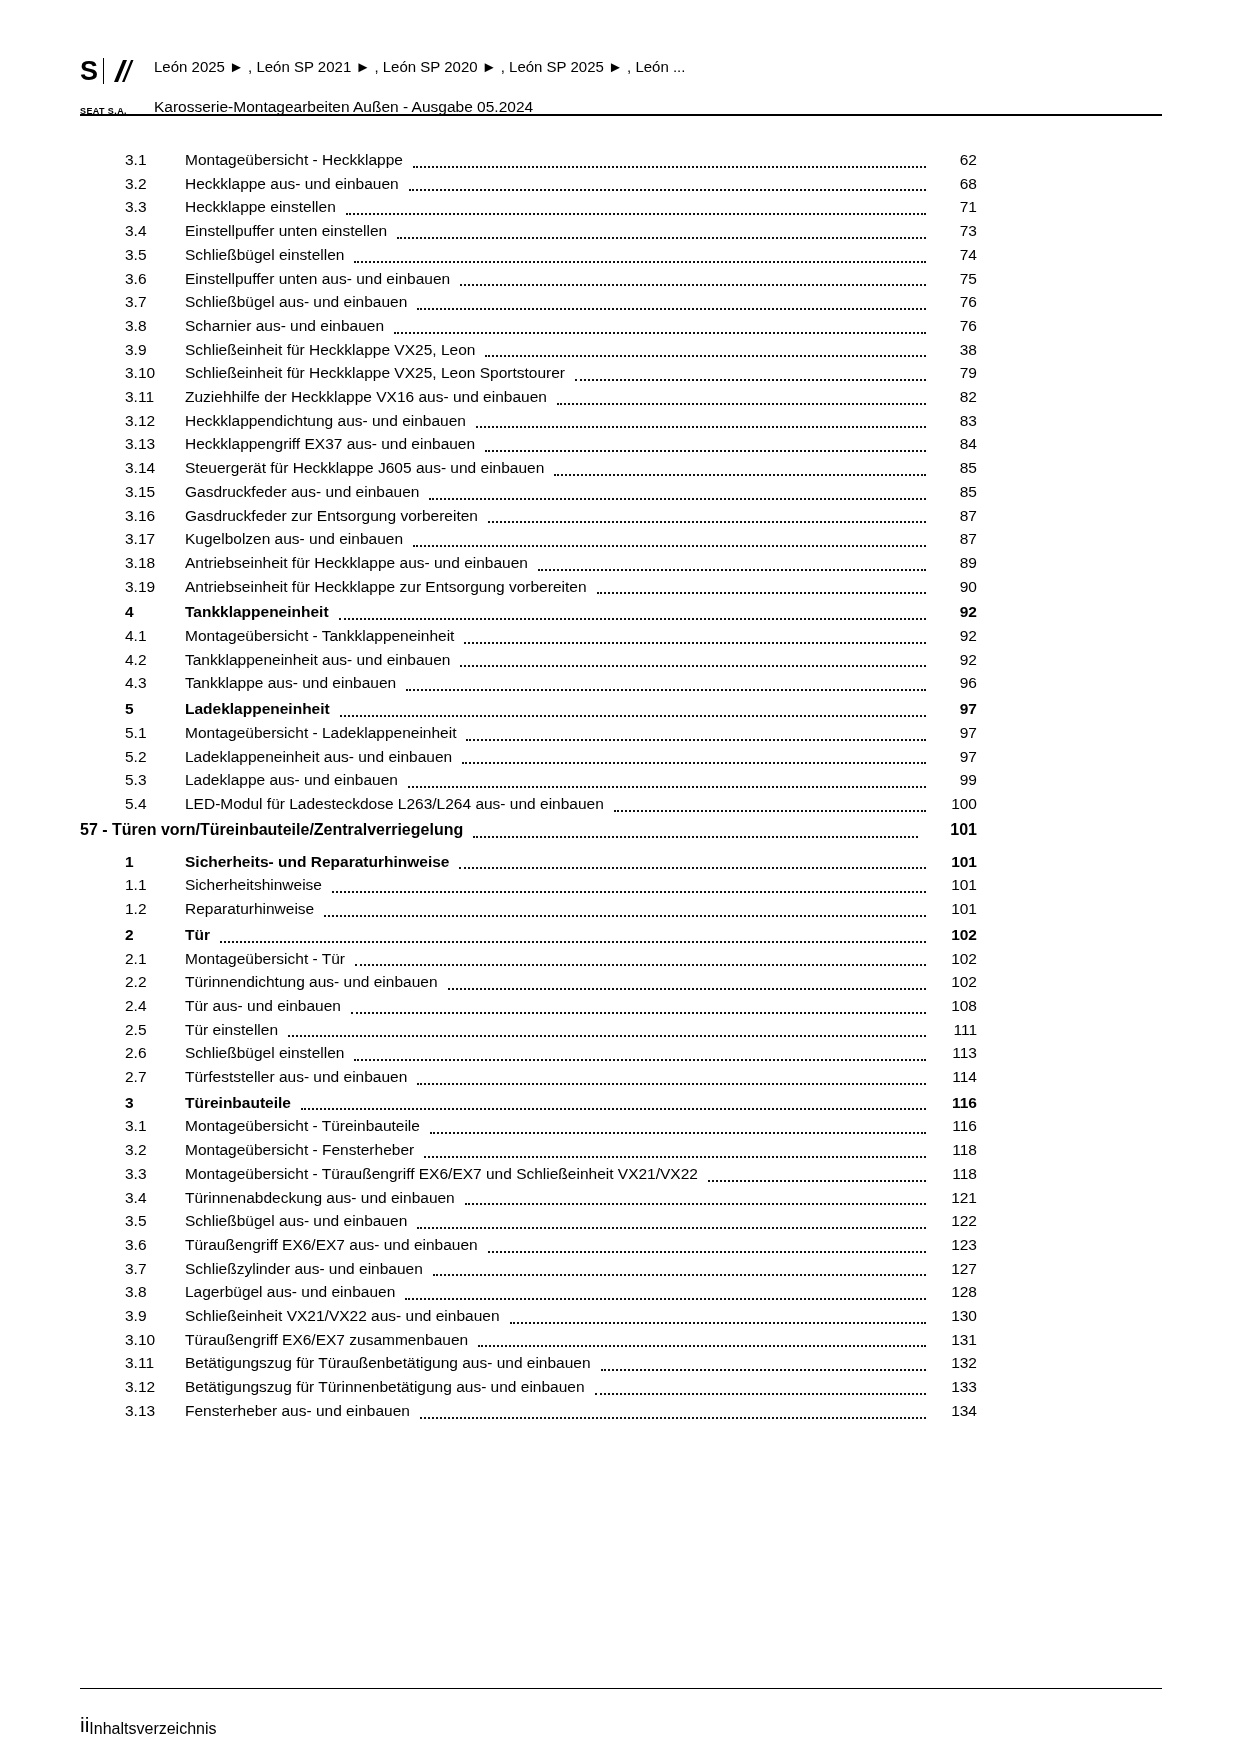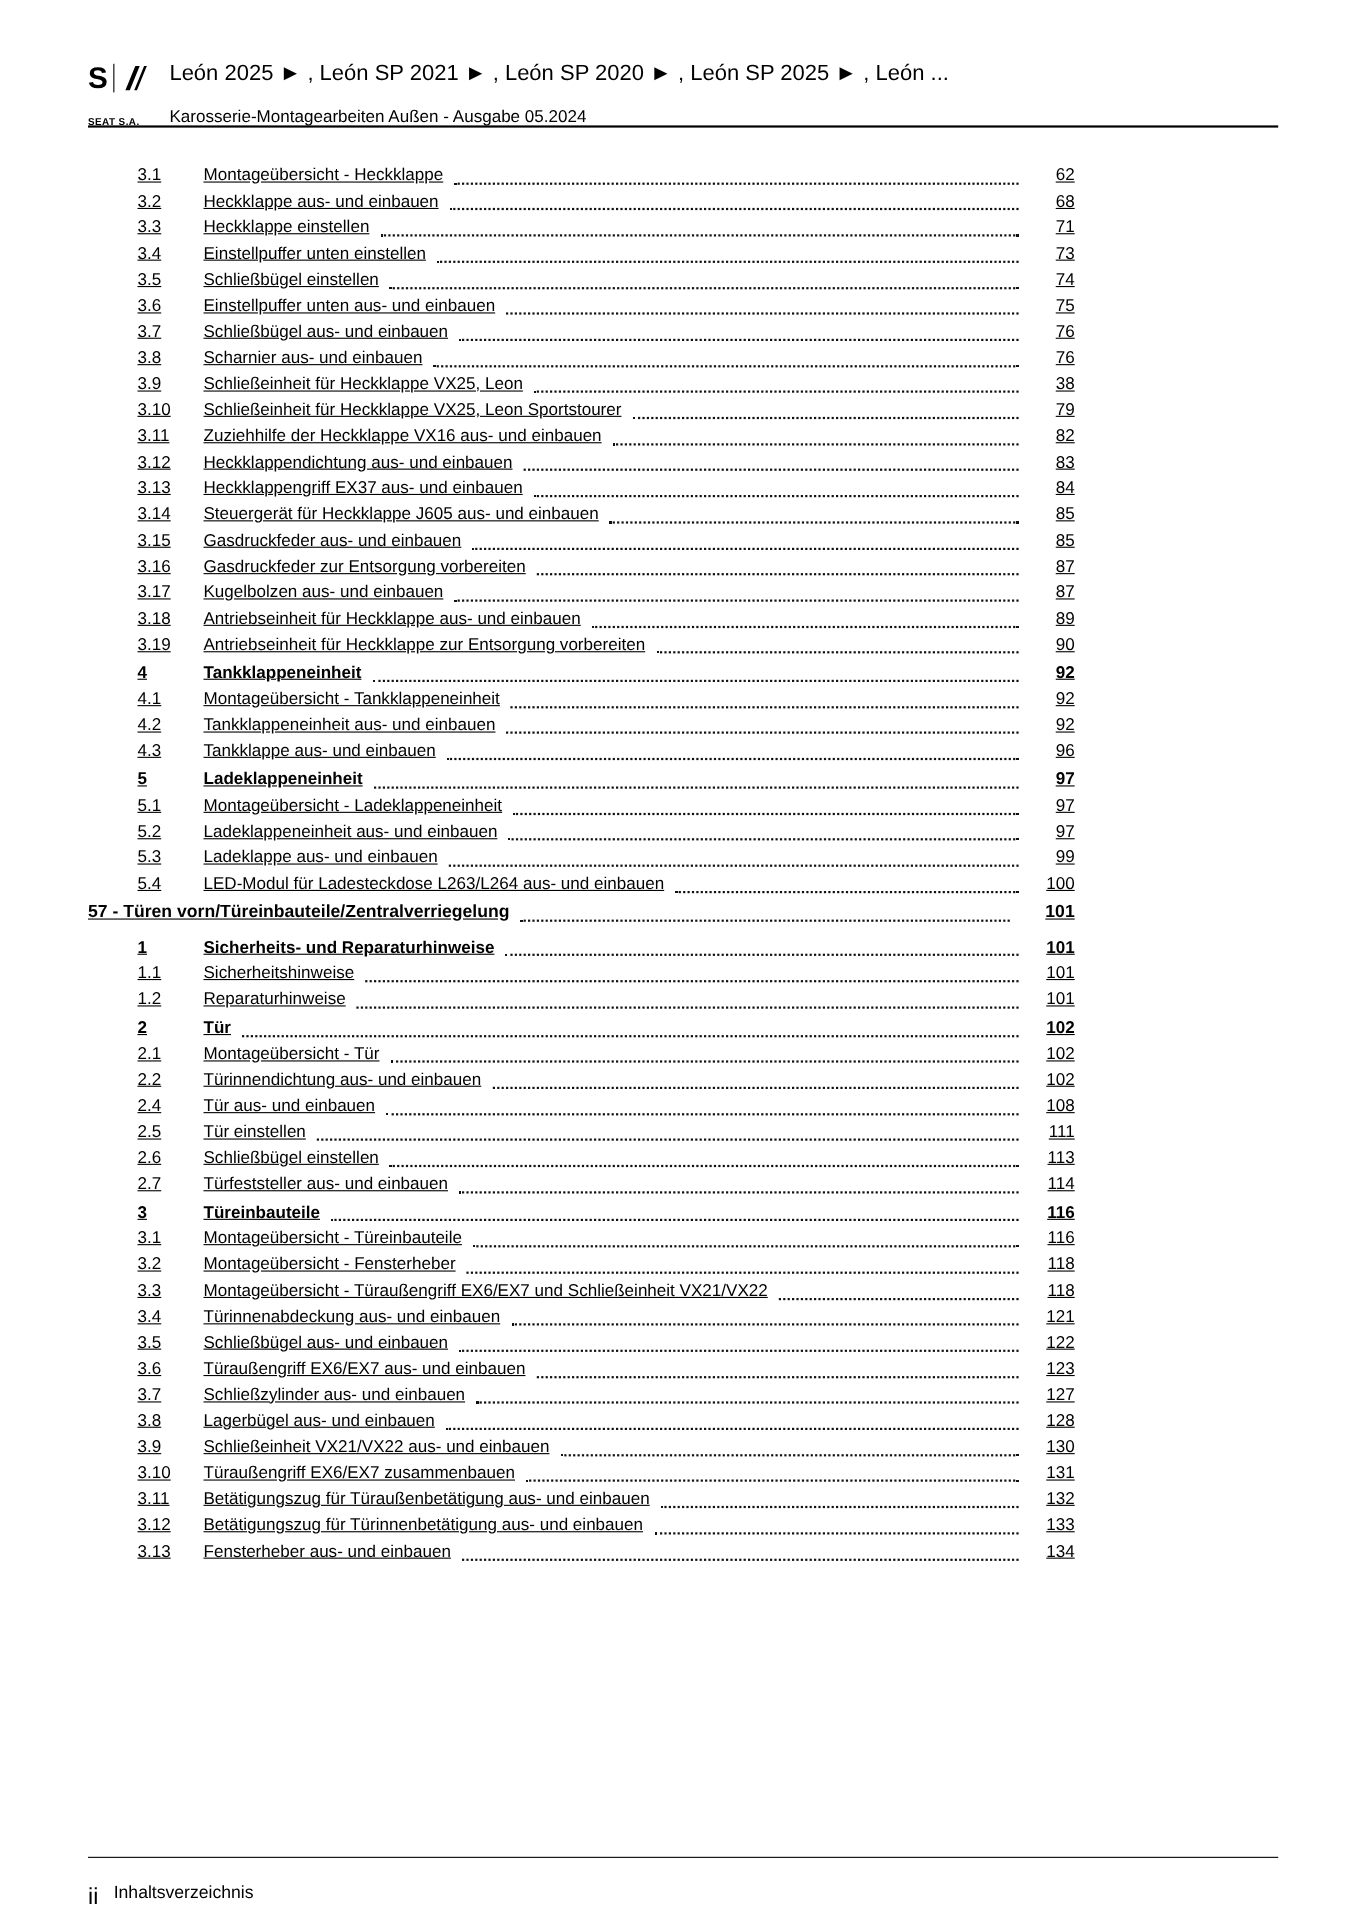--- a/index.html
+++ b/index.html
@@ -14,40 +14,40 @@
 
   
   .header { position:absolute; left:80px; top:54px; right:78px; display:flex; }
   .logo-block { width:72px; position:relative; }
   .logo-marks { display:flex; align-items:center; gap:6px; height:34px; }
   .brand-s { font-size:27px; font-weight:bold; line-height:1; letter-spacing:-1px; }
   .logo-divider { width:1px; height:26px; background:#000; }
   .emblem svg { display:block; }
   .company { font-size:9px; font-weight:bold; letter-spacing:0.4px; margin-top:18px; white-space:nowrap; }
   .header-text { padding-left:2px; padding-top:2px; }
-  .models-line { font-size:20px; line-height:22px; white-space:nowrap; }
+  .models-line { font-size:15px; line-height:22px; white-space:nowrap; }
   .doc-subtitle { font-size:15.5px; line-height:22px; margin-top:18px; white-space:nowrap; }
   .header-rule { position:absolute; left:80px; right:78px; top:114px; border-top:2px solid #000; }
 
   
   .toc { position:absolute; left:80px; top:148px; width:897px; }
-  .toc-row { display:flex; align-items:baseline; line-height:23.7px; font-size:15.5px;text-decoration:underline; }
+  .toc-row { display:flex; align-items:baseline; line-height:23.7px; font-size:15.5px; }
   .toc-num { width:60px; padding-left:45px; flex:0 0 auto; box-sizing:content-box; }
   .toc-title { white-space:nowrap; flex:0 1 auto; }
   .toc-leader { flex:1 1 12px; min-width:14px; border-bottom:2px dotted #111; margin:0 7px 4px 10px; align-self:flex-end; }
   .toc-page { width:44px; flex:0 0 auto; text-align:right; }
 
   .toc-row.section { font-weight:bold; margin-top:2px; }
   .toc-row.chapter { font-weight:bold; font-size:16px; line-height:26px; margin:1px 0 7px 0; }
   .toc-row.chapter .toc-leader { border-bottom:2.6px dotted #111; margin-bottom:5px; }
   .toc-row.chapter .toc-page { width:52px; }
 
   
   .footer-rule { position:absolute; left:80px; right:78px; top:1688px; border-top:1.5px solid #000; }
-  .footer { position:absolute; left:80px; top:1712px; display:flex; align-items:flex-start; gap:14px; }
+  .footer { position:absolute; left:80px; top:1712px; display:flex; align-items:flex-end; }
   .footer-page { font-size:21px; line-height:26px; }
   .footer-label { font-size:16px; }
 </style>
 </head>
 <body>
 
 <div class="header">
   <div class="logo-block">
     <div class="logo-marks">
       <span class="brand-s">S</span>

